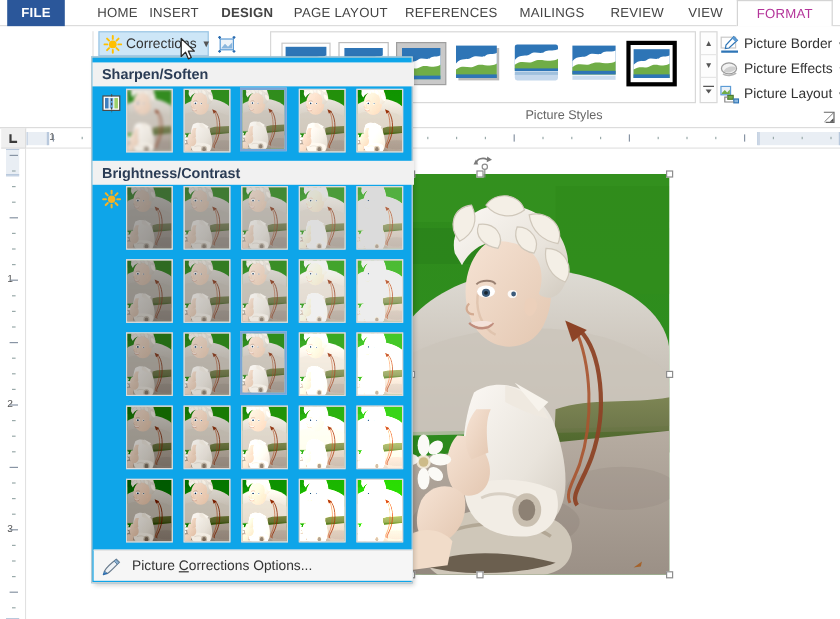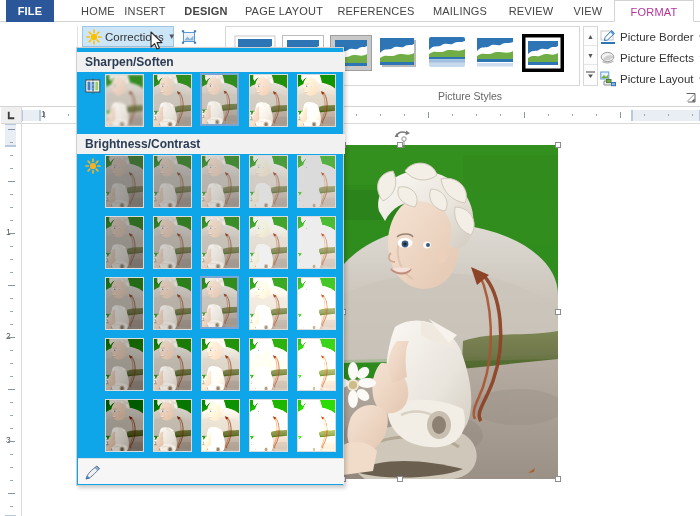--- a/index.html
+++ b/index.html
@@ -815,20 +815,21 @@
 
     <div class="dd-footer">
       <span class="ico">
         <svg viewBox="0 0 17 17" width="17" height="17">
           <path d="M2 13 C 4 9, 8 6, 12 3 L14.5 5.5 C 11 9, 8 12.5, 4.5 15 Z" fill="#eef2f6" stroke="#6a7b8c" stroke-width="1"></path>
           <path d="M11.6 3.2 L14.3 5.8 L12.8 7.3 L10.1 4.7 Z" fill="#8fb3d4" stroke="#5a7e9e" stroke-width=".8"></path>
           <path d="M2 13 L1 16 L4.3 15" fill="#5b9bd5" stroke="#3d6f9e" stroke-width=".8"></path>
           <path d="M1 16 C 2.6 14.6, 4.3 15, 4.3 15" stroke="#2b6cb0" stroke-width="1" fill="none"></path>
         </svg>
       </span>
+      <span><span>Picture </span><span class="ul">C</span><span>orrections Options...</span></span>
     </div>
   </div>
 
   <div class="cursor" style="left:150px; top:31px;">
     <svg viewBox="0 0 14 20" width="14" height="20">
       <path d="M1 1 L1 16 L4.6 12.6 L7 18 L9.4 16.9 L7 11.6 L12 11.6 Z" fill="#ffffff" stroke="#2b2b2b" stroke-width="1.1" stroke-linejoin="round"></path>
     </svg>
   </div>
 
 </div>

